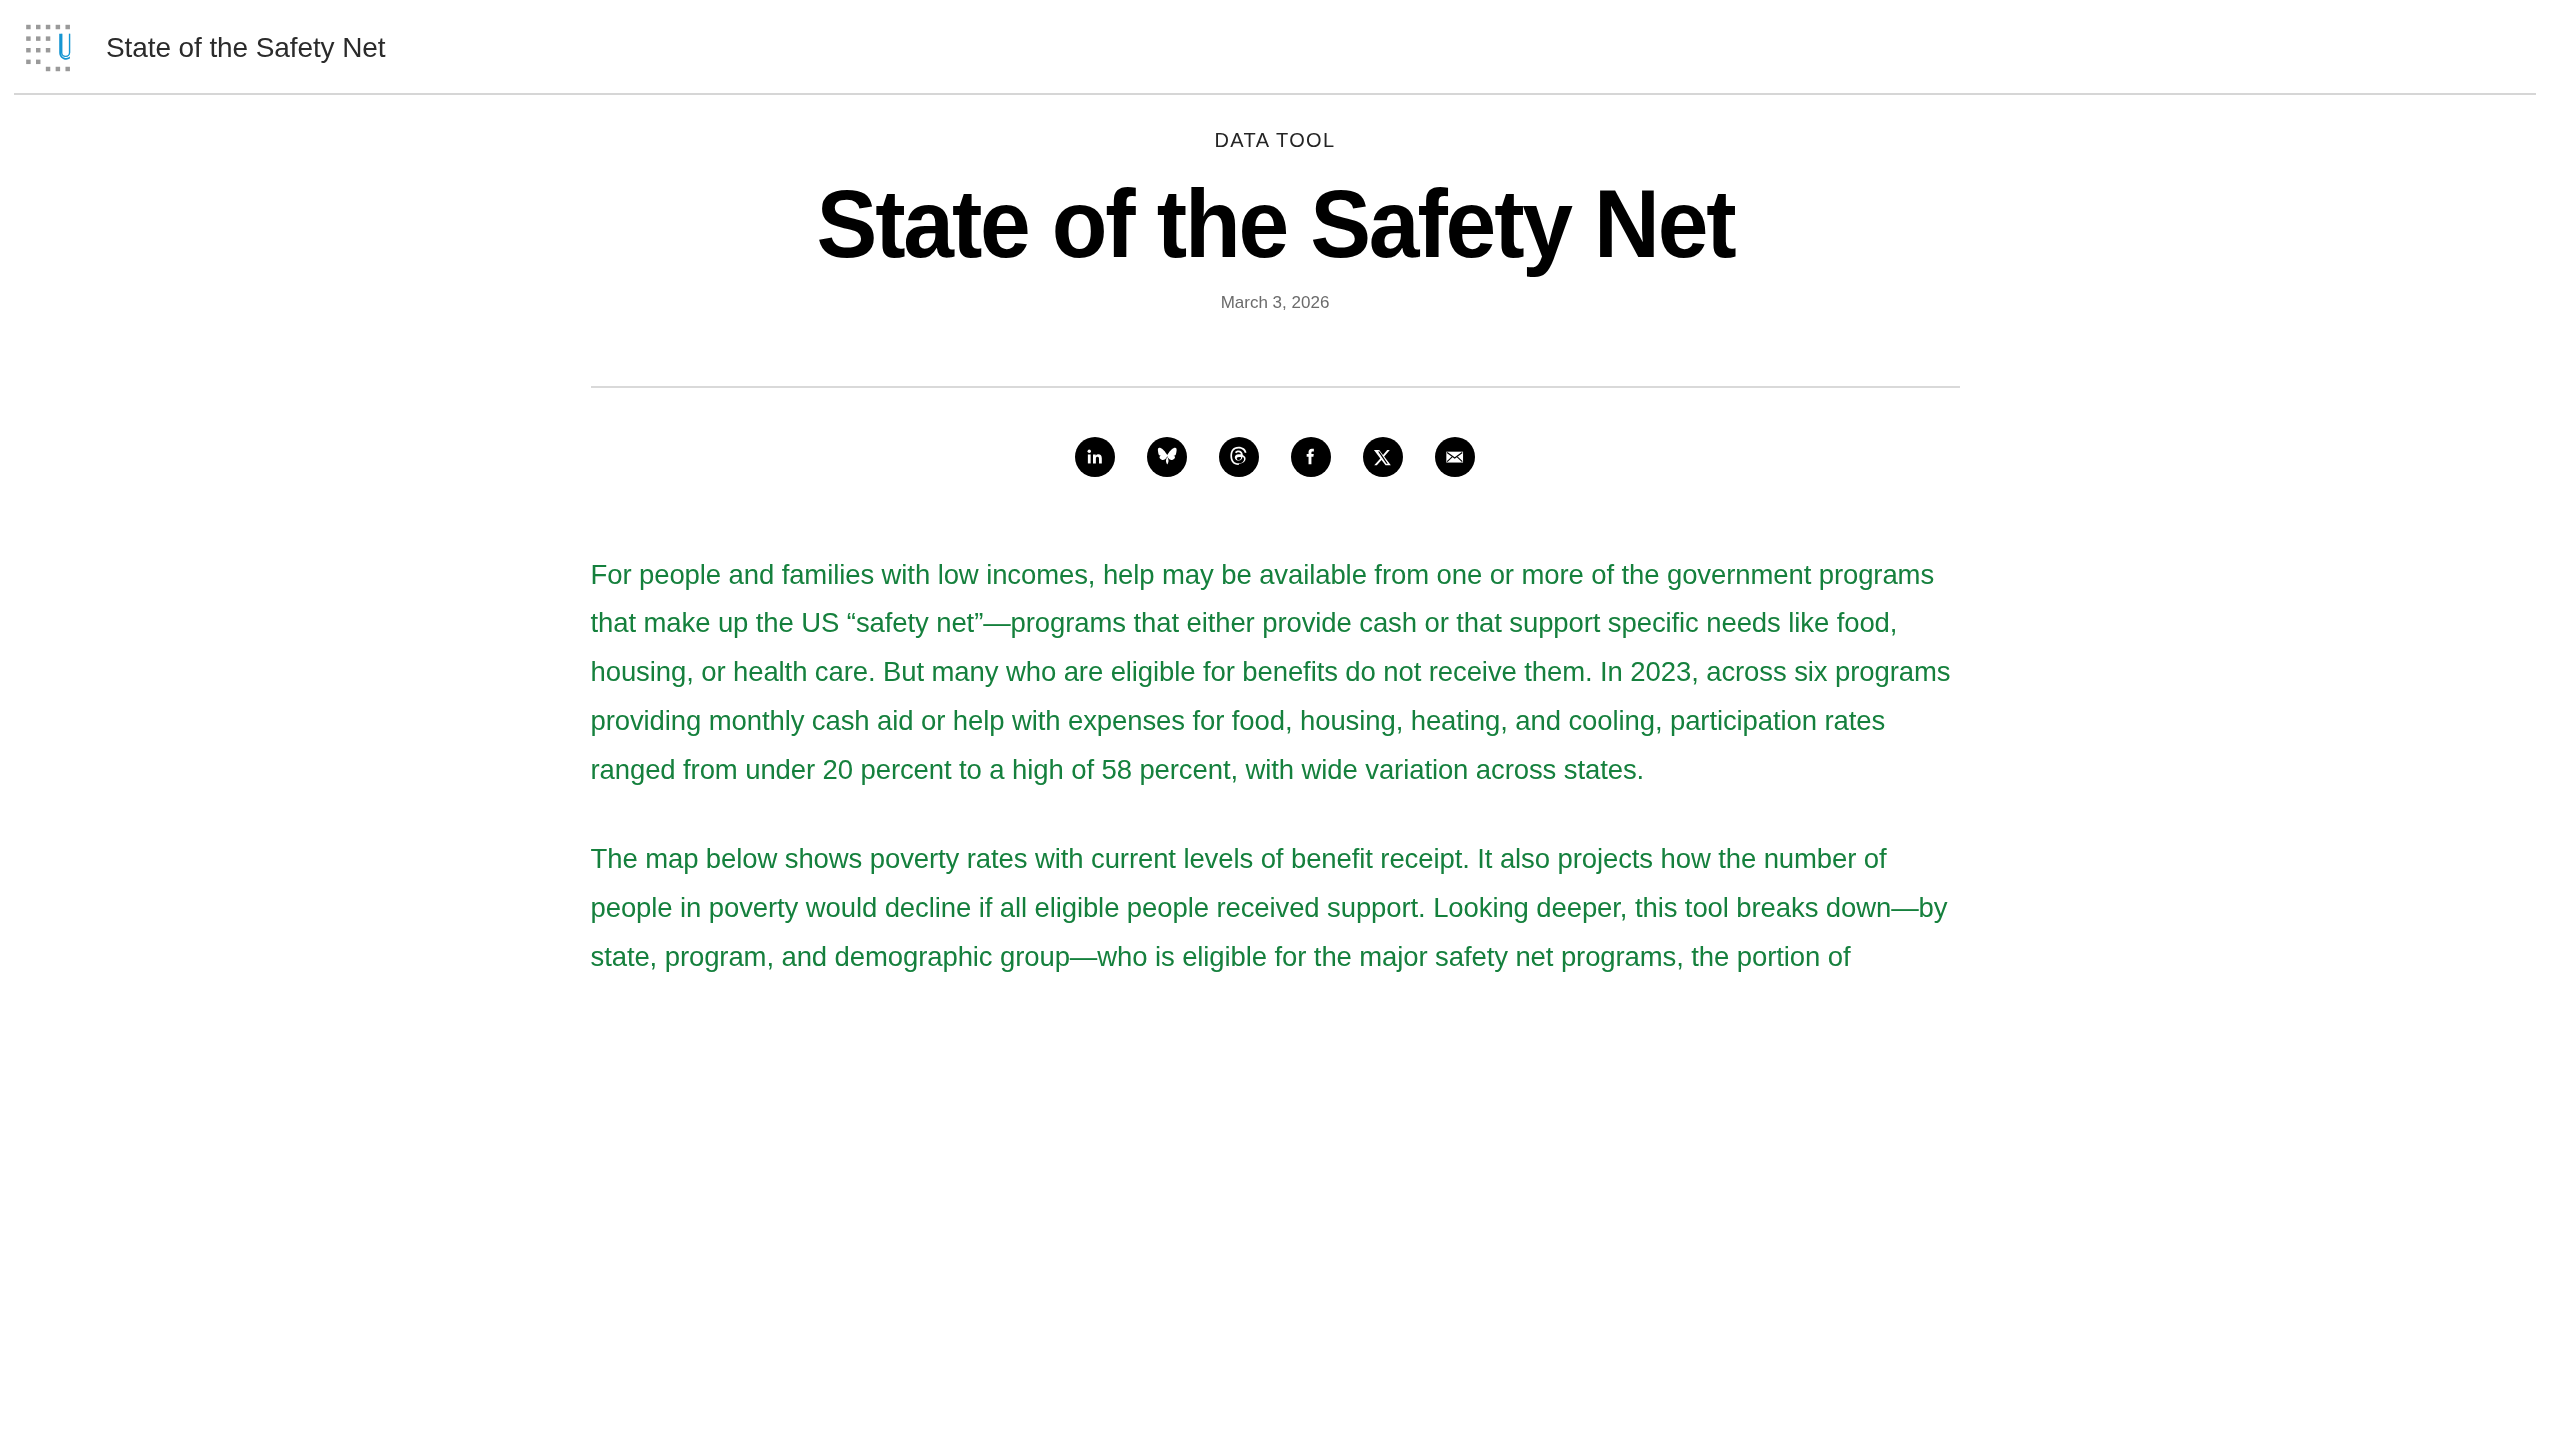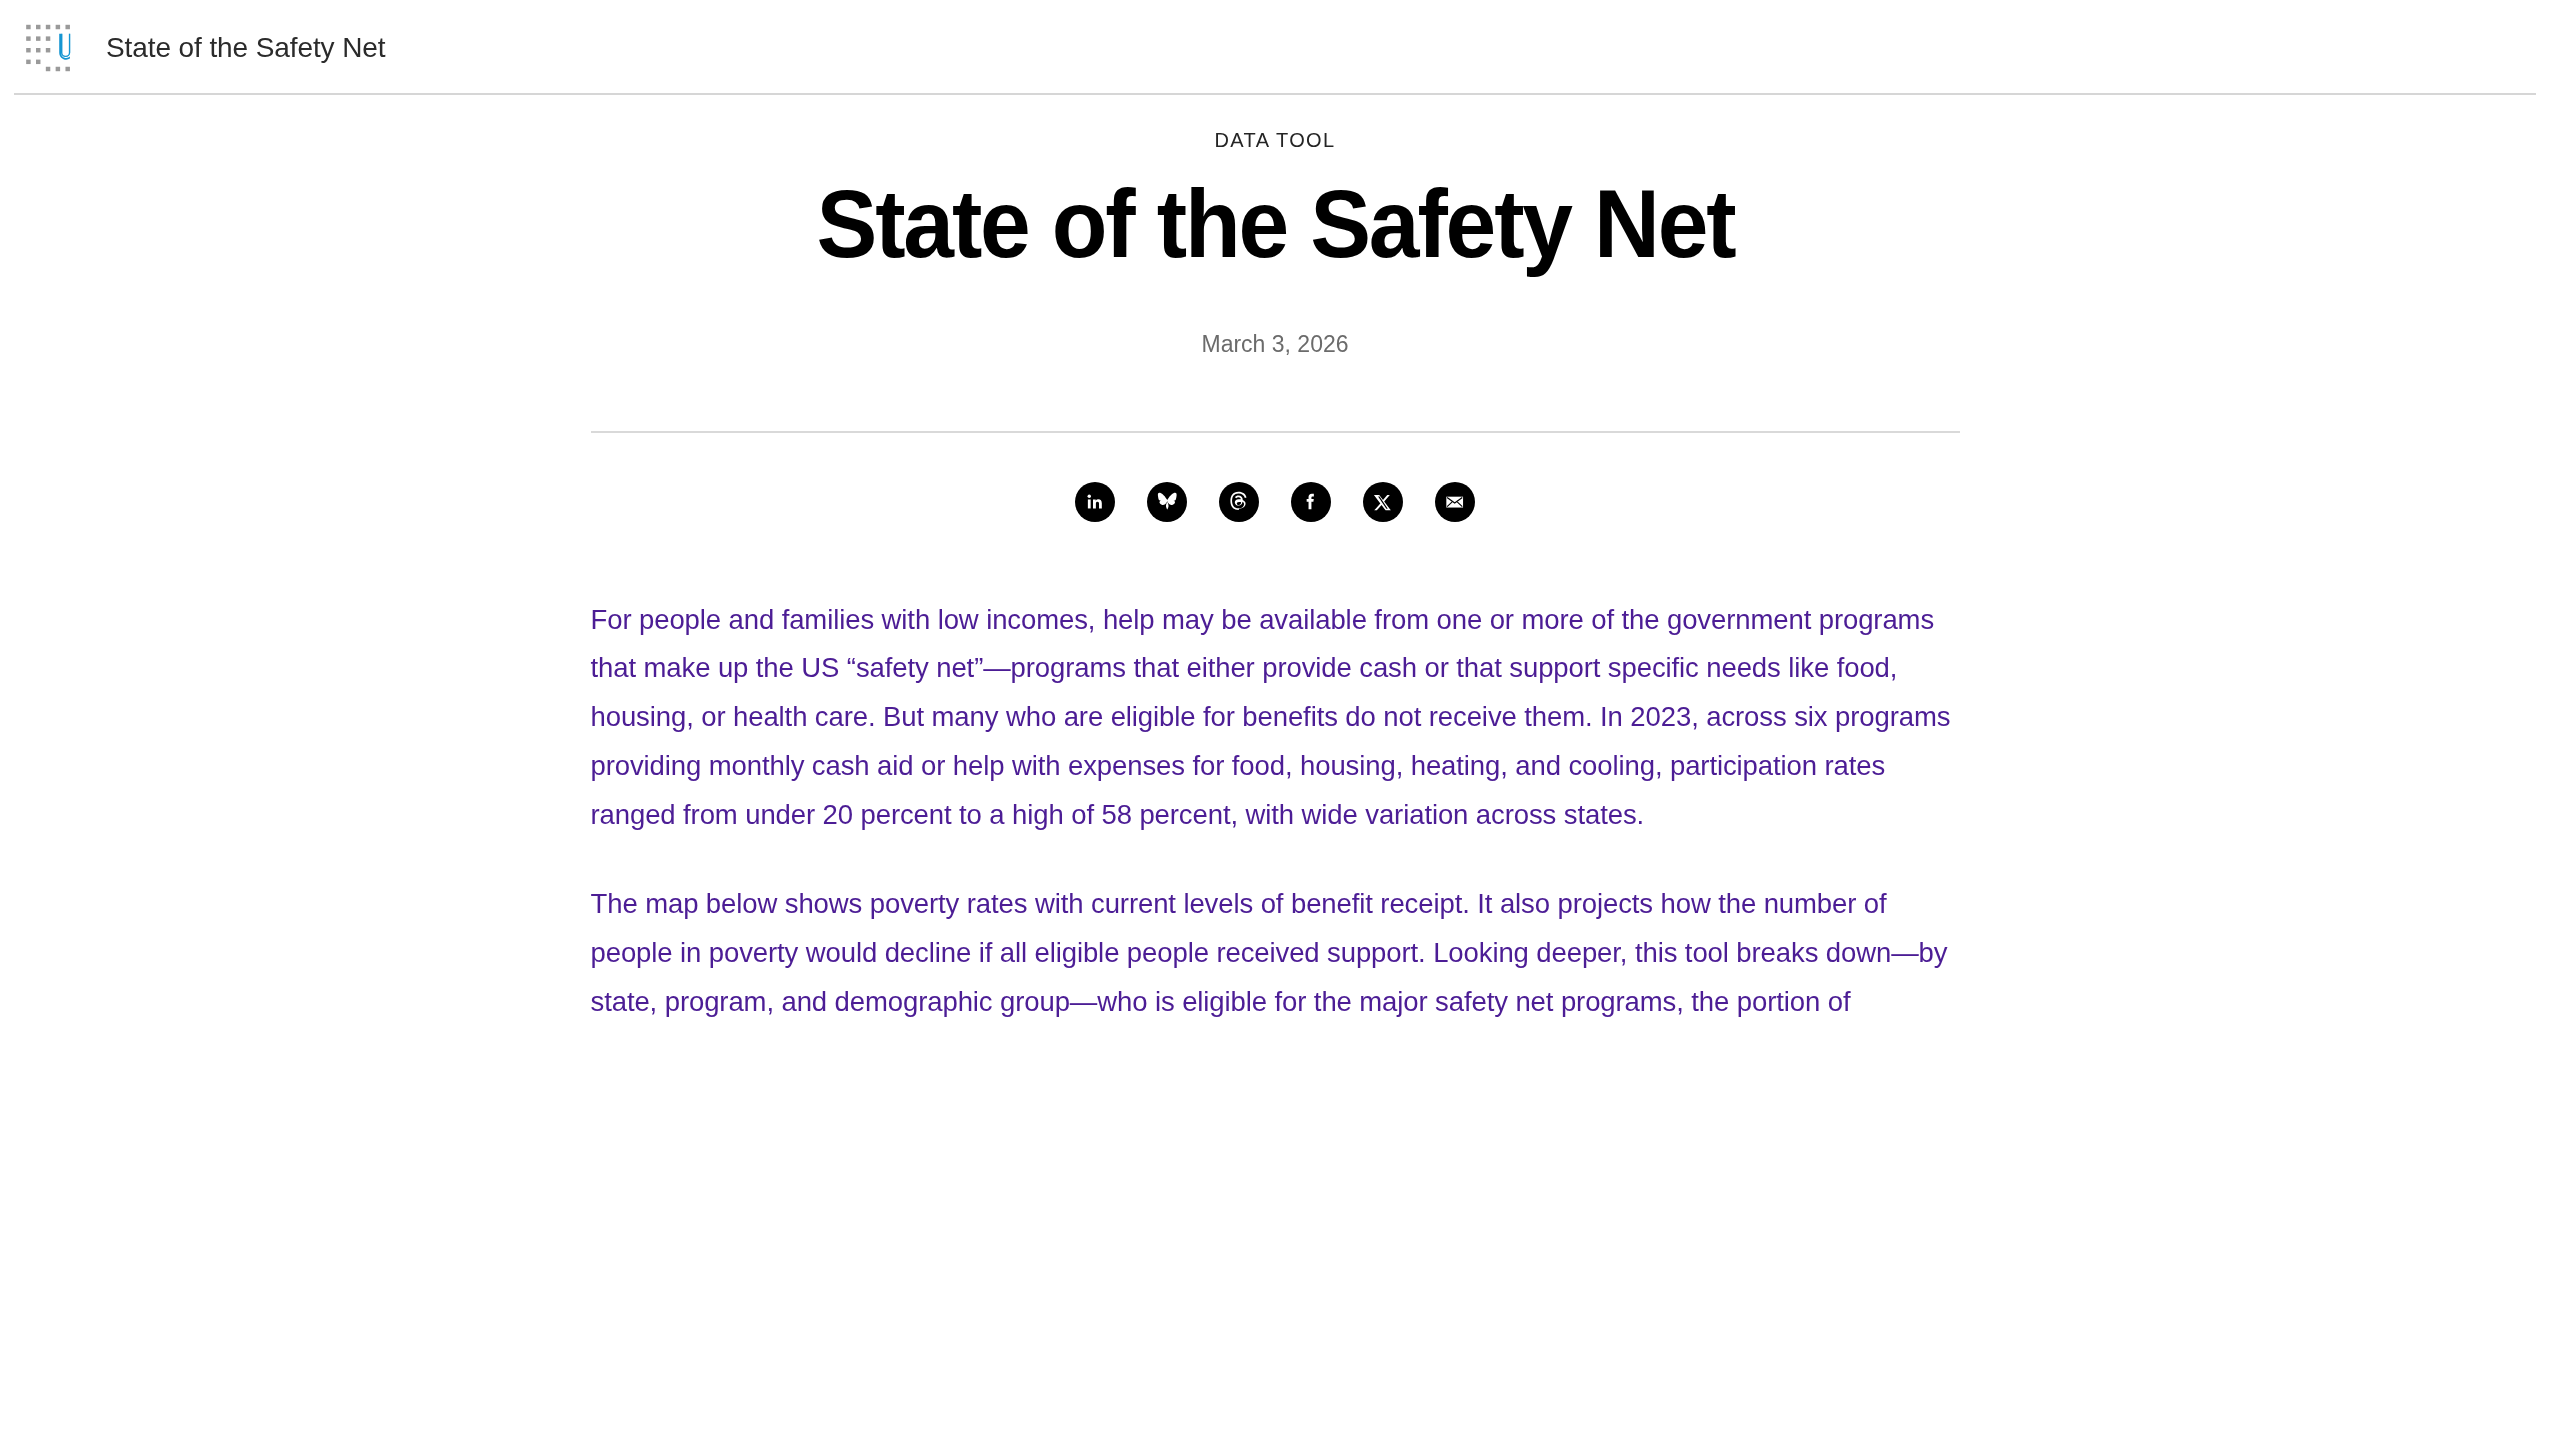--- a/index.html
+++ b/index.html
@@ -74,22 +74,22 @@
     font-size: 97px;
     line-height: 1.08;
     font-weight: 700;
     color: #000000;
     letter-spacing: -2.3px;
     font-stretch: condensed;
     transform: scaleX(0.94);
   }
   .pubdate {
     text-align: center;
-    margin-top: 54px;
-    font-size: 23px;
+    margin-top: 16px;
+    font-size: 17px;
     color: #6b6b6b;
     font-weight: 400;
   }
 
   .rule {
     margin: 73px auto 0 auto;
     width: 1369px;
     height: 1.8px;
     background: #d9d9d9;
   }
@@ -115,21 +115,21 @@
   .share-btn svg { display: block; }
 
   
   .body-copy {
     margin-top: 74px;
   }
   .body-copy p {
     margin: 0 0 40px 0;
     font-size: 27.5px;
     line-height: 1.78;
-    color: #4c1d95;
+    color: #15803d;
     font-weight: 400;
     letter-spacing: -0.1px;
   }
   .body-copy p:last-child { margin-bottom: 0; }
 </style>
 </head>
 <body>
 
 <header class="site-header">
   <div class="brand">

